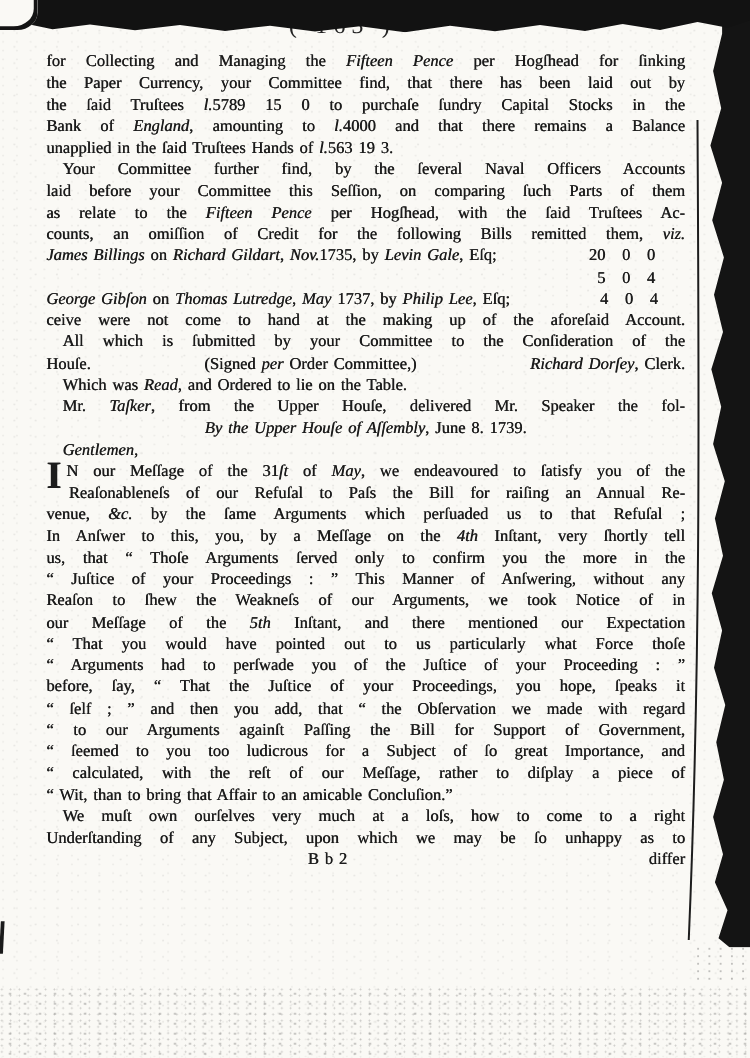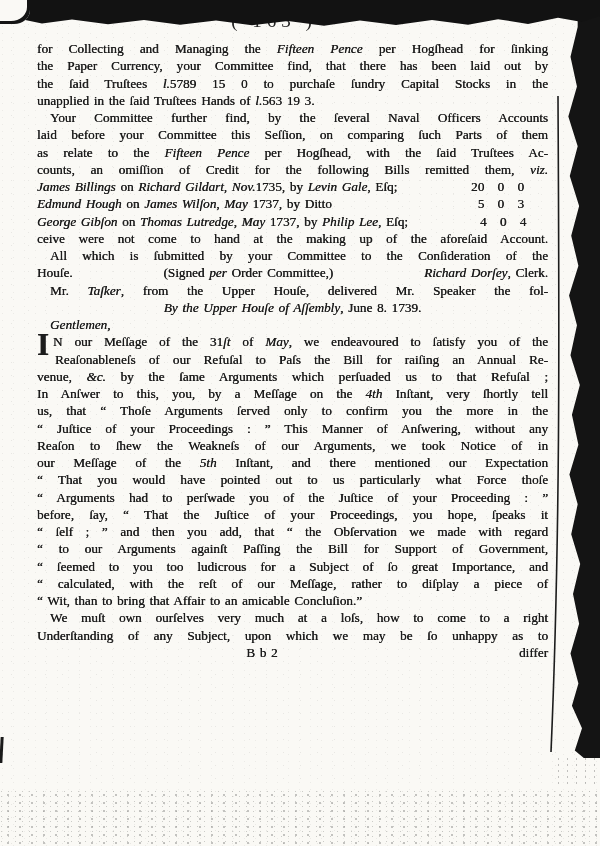--- a/index.html
+++ b/index.html
@@ -91,49 +91,50 @@
 <body>
 
 <div class="scan">
 
   <div class="page-number">( 163 )</div>
 
   <div class="textblock">
       <div class="line"><span>for Collecting and Managing the </span><em>Fifteen Pence</em><span> per Hogſhead for ſinking</span></div>
       <div class="line"><span>the Paper Currency, your Committee find, that there has been laid out by</span></div>
       <div class="line"><span>the ſaid Truſtees </span><em>l.</em><span>5789 15 0 to purchaſe ſundry Capital Stocks in the</span></div>
+      <div class="line"><span>Bank of </span><em>England</em><span>, amounting to </span><em>l.</em><span>4000 and that there remains a Balance</span></div>
       <div class="line short"><span>unapplied in the ſaid Truſtees Hands of </span><em>l.</em><span>563 19 3.</span></div>
       <div class="line ind1"><span>Your Committee further find, by the ſeveral Naval Officers Accounts</span></div>
       <div class="line"><span>laid before your Committee this Seſſion, on comparing ſuch Parts of them</span></div>
       <div class="line"><span>as relate to the </span><em>Fifteen Pence</em><span> per Hogſhead, with the ſaid Truſtees Ac-</span></div>
       <div class="line"><span>counts, an omiſſion of Credit for the following Bills remitted them, </span><em>viz.</em></div>
       <div class="line spread">
         <span class="run"><em>James Billings</em><span> on </span><em>Richard Gildart</em><span>, </span><em>Nov.</em><span>1735, by </span><em>Levin Gale</em><span>, Eſq;</span></span>
         <span class="gap"></span>
         <span class="amount">20 0 0</span>
       </div>
       <div class="line spread">
-        <span class="run"><em>Edmund Hough</em><span> on </span><em>James Wilſon</em><span>, </span><em>May</em><span> 1737, by Ditto</span></span>
         <span class="gap"></span>
-        <span class="amount">5 0 3</span>
+        <span class="amount">5 0 4</span>
       </div>
       <div class="line spread">
         <span class="run"><em>George Gibſon</em><span> on </span><em>Thomas Lutredge</em><span>, </span><em>May</em><span> 1737, by </span><em>Philip Lee</em><span>, Eſq;</span></span>
         <span class="gap"></span>
         <span class="amount">4 0 4</span>
       </div>
       <div class="line"><span>ceive were not come to hand at the making up of the aforeſaid Account.</span></div>
       <div class="line ind1"><span>All which is ſubmitted by your Committee to the Conſideration of the</span></div>
       <div class="line spread">
         <span class="run"><span>Houſe.</span></span>
         <span class="gap"></span>
         <span class="run"><span>(Signed </span><em>per</em><span> Order Committee,)</span></span>
         <span class="gap"></span>
         <span class="run"><em>Richard Dorſey</em><span>, Clerk.</span></span>
       </div>
+      <div class="line short ind1"><span>Which was </span><em>Read</em><span>, and Ordered to lie on the Table.</span></div>
       <div class="line ind1"><span>Mr. </span><em>Taſker</em><span>, from the Upper Houſe, delivered Mr. Speaker the fol-</span></div>
       <div class="line centered"><em>By the Upper Houſe of Aſſembly</em><span>, June 8. 1739.</span></div>
       <div class="line short ind1"><em>Gentlemen,</em></div>
       <div class="line dropcap-first"><span>N our Meſſage of the 31</span><em>ſt</em><span> of </span><em>May</em><span>, we endeavoured to ſatisfy you of the</span><span class="dropcap">I</span></div>
       <div class="line dropcap-cont"><span>Reaſonableneſs of our Refuſal to Paſs the Bill for raiſing an Annual Re-</span></div>
       <div class="line"><span>venue, </span><em>&amp;c.</em><span> by the ſame Arguments which perſuaded us to that Refuſal ;</span></div>
       <div class="line"><span>In Anſwer to this, you, by a Meſſage on the </span><em>4th</em><span> Inſtant, very ſhortly tell</span></div>
       <div class="line"><span>us, that “ Thoſe Arguments ſerved only to confirm you the more in the</span></div>
       <div class="line"><span>“ Juſtice of your Proceedings : ” This Manner of Anſwering, without any</span></div>
       <div class="line"><span>Reaſon to ſhew the Weakneſs of our Arguments, we took Notice of in</span></div>

